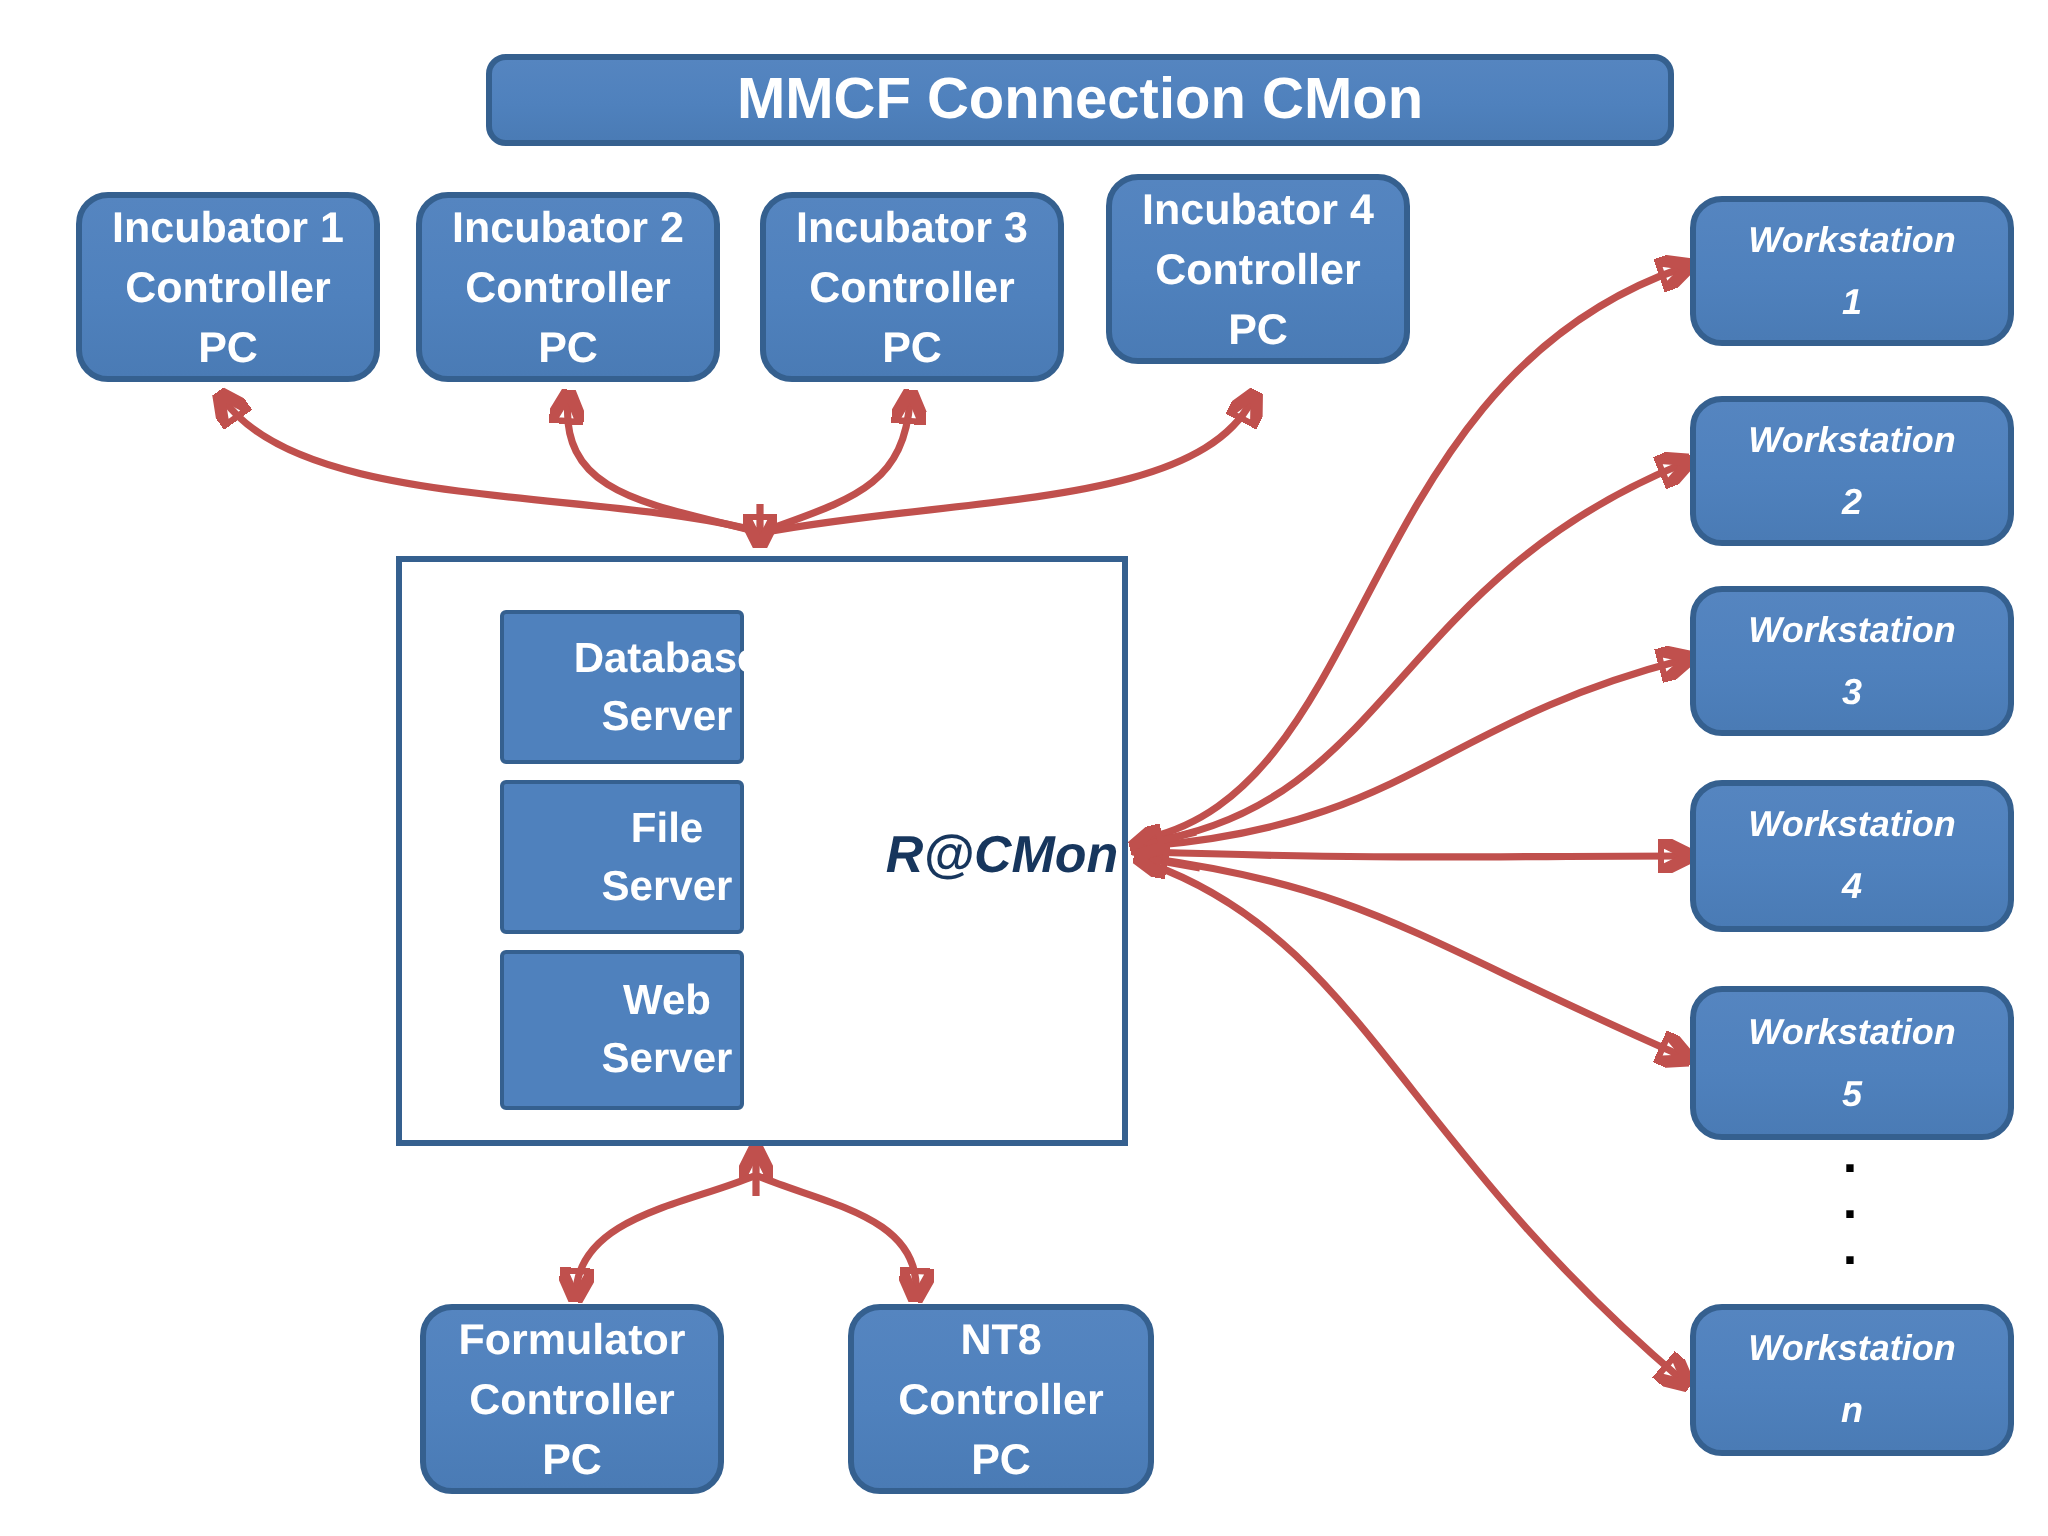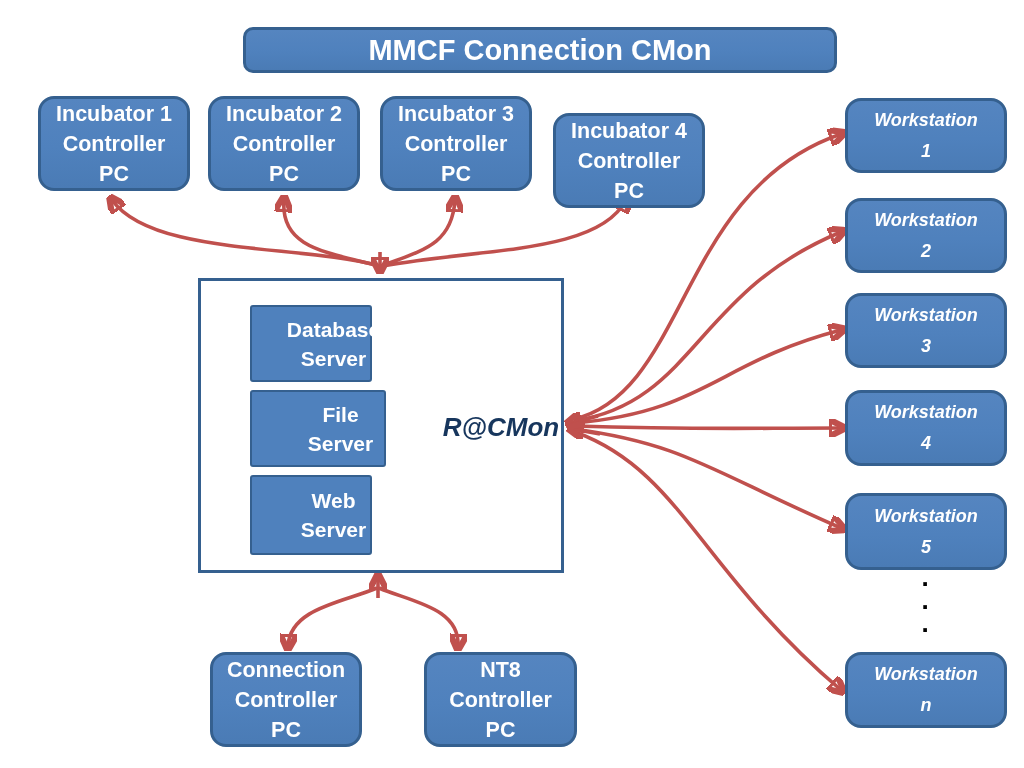--- a/index.html
+++ b/index.html
@@ -89,32 +89,32 @@
   <div class="node" style="left:208px;top:96px;width:152px;height:95px;">
     <span class="nl">Incubator 2</span>
     <span class="nl">Controller</span>
     <span class="nl">PC</span>
   </div>
   <div class="node" style="left:380px;top:96px;width:152px;height:95px;">
     <span class="nl">Incubator 3</span>
     <span class="nl">Controller</span>
     <span class="nl">PC</span>
   </div>
-  <div class="node" style="left:553px;top:113px;width:152px;height:95px;">
+  <div class="node" style="left:553px;top:87px;width:152px;height:95px;">
     <span class="nl">Incubator 4</span>
     <span class="nl">Controller</span>
     <span class="nl">PC</span>
   </div>
 
   <div class="hub" style="left:198px;top:278px;width:366px;height:295px;">
     <div class="server" style="left:49px;top:24px;width:122px;height:77px;">
       <span class="nl">Database</span>
       <span class="nl">Server</span>
     </div>
-    <div class="server" style="left:49px;top:109px;width:136px;height:77px;">
+    <div class="server" style="left:49px;top:109px;width:122px;height:77px;">
       <span class="nl">File</span>
       <span class="nl">Server</span>
     </div>
     <div class="server" style="left:49px;top:194px;width:122px;height:80px;">
       <span class="nl">Web</span>
       <span class="nl">Server</span>
     </div>
     <div class="racmon" style="left:238px;top:131px;width:124px;height:30px;">R@CMon</div>
   </div>
 
@@ -144,21 +144,21 @@
     <span>.</span>
     <span>.</span>
   </div>
 
   <div class="node ws" style="left:845px;top:652px;width:162px;height:76px;">
     <span class="nl">Workstation</span>
     <span class="nl">n</span>
   </div>
 
   <div class="node" style="left:210px;top:652px;width:152px;height:95px;">
-    <span class="nl">Connection</span>
+    <span class="nl">Formulator</span>
     <span class="nl">Controller</span>
     <span class="nl">PC</span>
   </div>
   <div class="node" style="left:380px;top:652px;width:153px;height:95px;margin-left:44px;">
     <span class="nl">NT8</span>
     <span class="nl">Controller</span>
     <span class="nl">PC</span>
   </div>
 
 </div>

